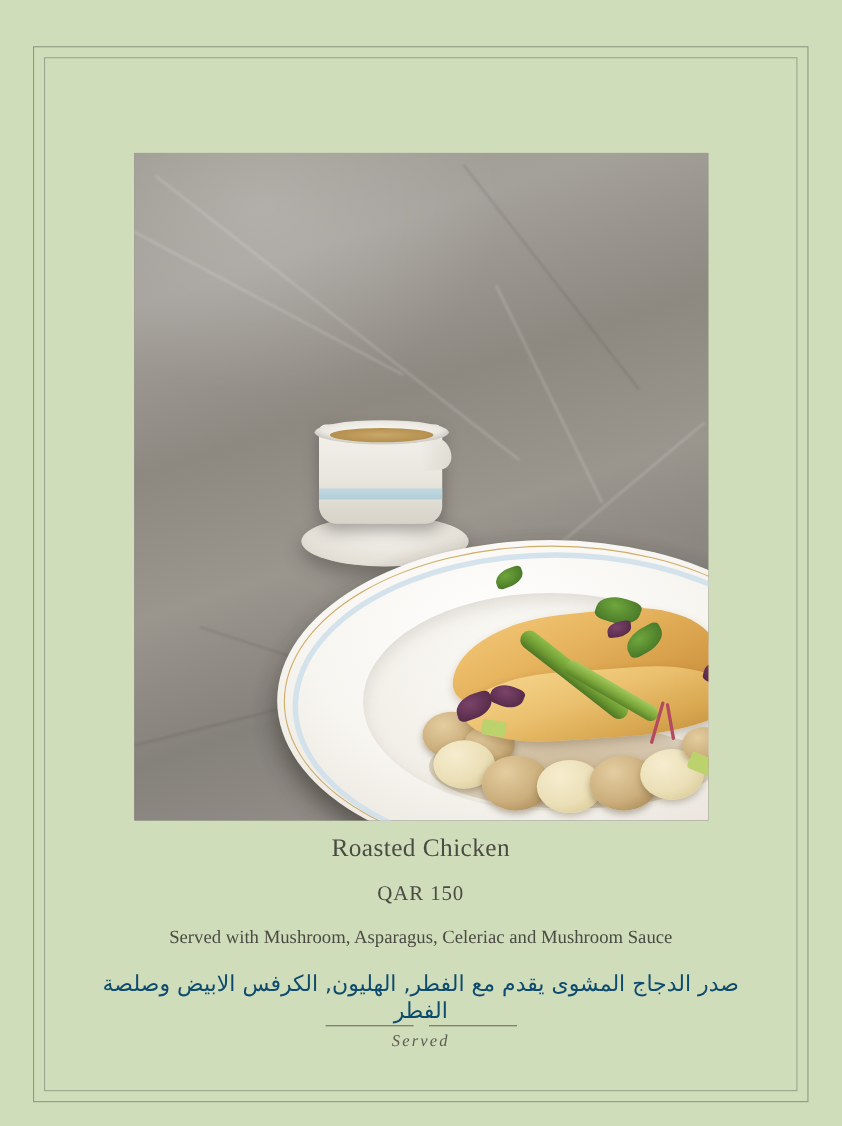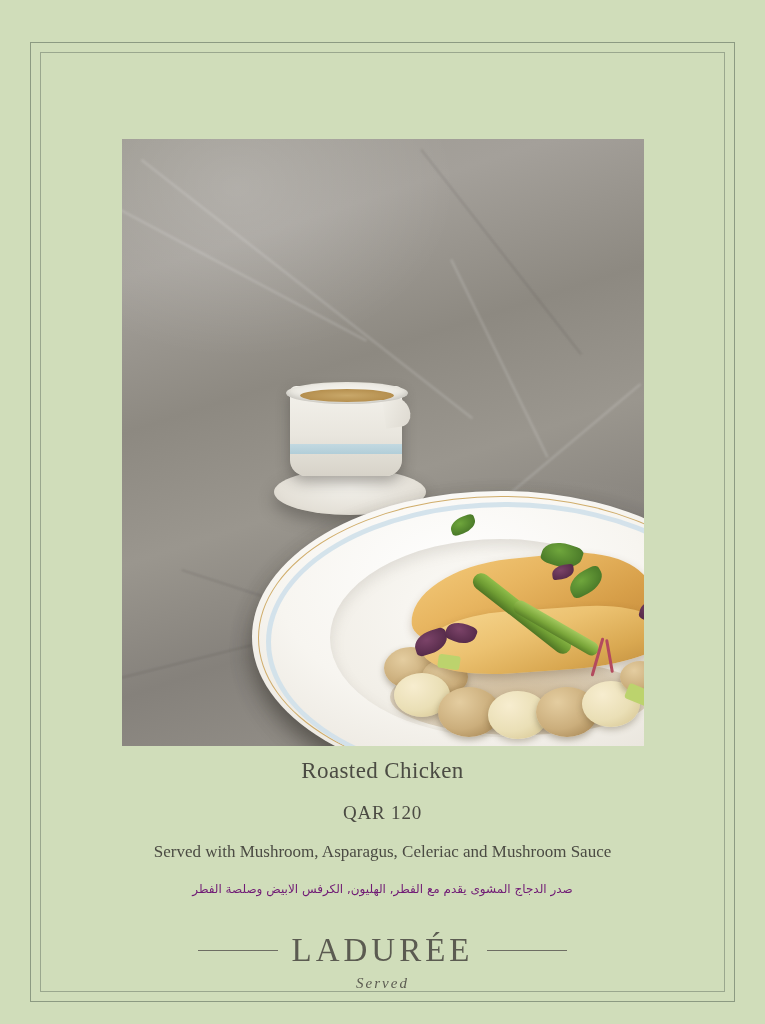--- a/index.html
+++ b/index.html
@@ -292,22 +292,22 @@
     color: #4b4b43;
     margin: 0 0 18px 0;
   }
   .dish-desc-en {
     font-size: 17px;
     color: #4b4b43;
     margin: 0 0 20px 0;
     text-align: center;
   }
   .dish-desc-ar {
-    font-size: 12px;
-    color: #701a75;
+    font-size: 20px;
+    color: #0c4a6e;
     direction: rtl;
     margin: 12px;
     font-family: "DejaVu Sans", sans-serif;
   }
 
   
   .logo-block {
     position: absolute;
     left: 0;
     top: 932px;
@@ -403,28 +403,27 @@
       <div class="purple-leaf" style="left:292px; top:492px; width:34px; height:22px; transform:rotate(-18deg);"></div>
       <div class="purple-leaf" style="left:324px; top:484px; width:30px; height:20px; transform:rotate(22deg);"></div>
       <div class="purple-leaf" style="left:518px; top:462px; width:36px; height:22px; transform:rotate(14deg);"></div>
       <div class="purple-leaf" style="left:430px; top:426px; width:22px; height:14px; transform:rotate(-8deg);"></div>
       <div class="micro-stem" style="left:474px; top:498px; width:3px; height:40px; transform:rotate(16deg);"></div>
       <div class="micro-stem" style="left:486px; top:500px; width:3px; height:34px; transform:rotate(-10deg);"></div>
     </div>
 
     <div class="caption">
       <p class="dish-name">Roasted Chicken</p>
-      <p class="dish-price">QAR 120</p>
+      <p class="dish-price">QAR 150</p>
       <p class="dish-desc-en">Served with Mushroom, Asparagus, Celeriac and Mushroom Sauce</p>
       <p class="dish-desc-ar">صدر الدجاج المشوى يقدم مع الفطر, الهليون, الكرفس الابيض وصلصة الفطر</p>
     </div>
 
     <div class="logo-block">
       <div class="logo-row">
         <span class="logo-rule"></span>
-        <span class="logo-name">LADURÉE</span>
         <span class="logo-rule"></span>
       </div>
       <div class="logo-sub">Served</div>
     </div>
 
   </div>
 </div>
 
 </body></html>

